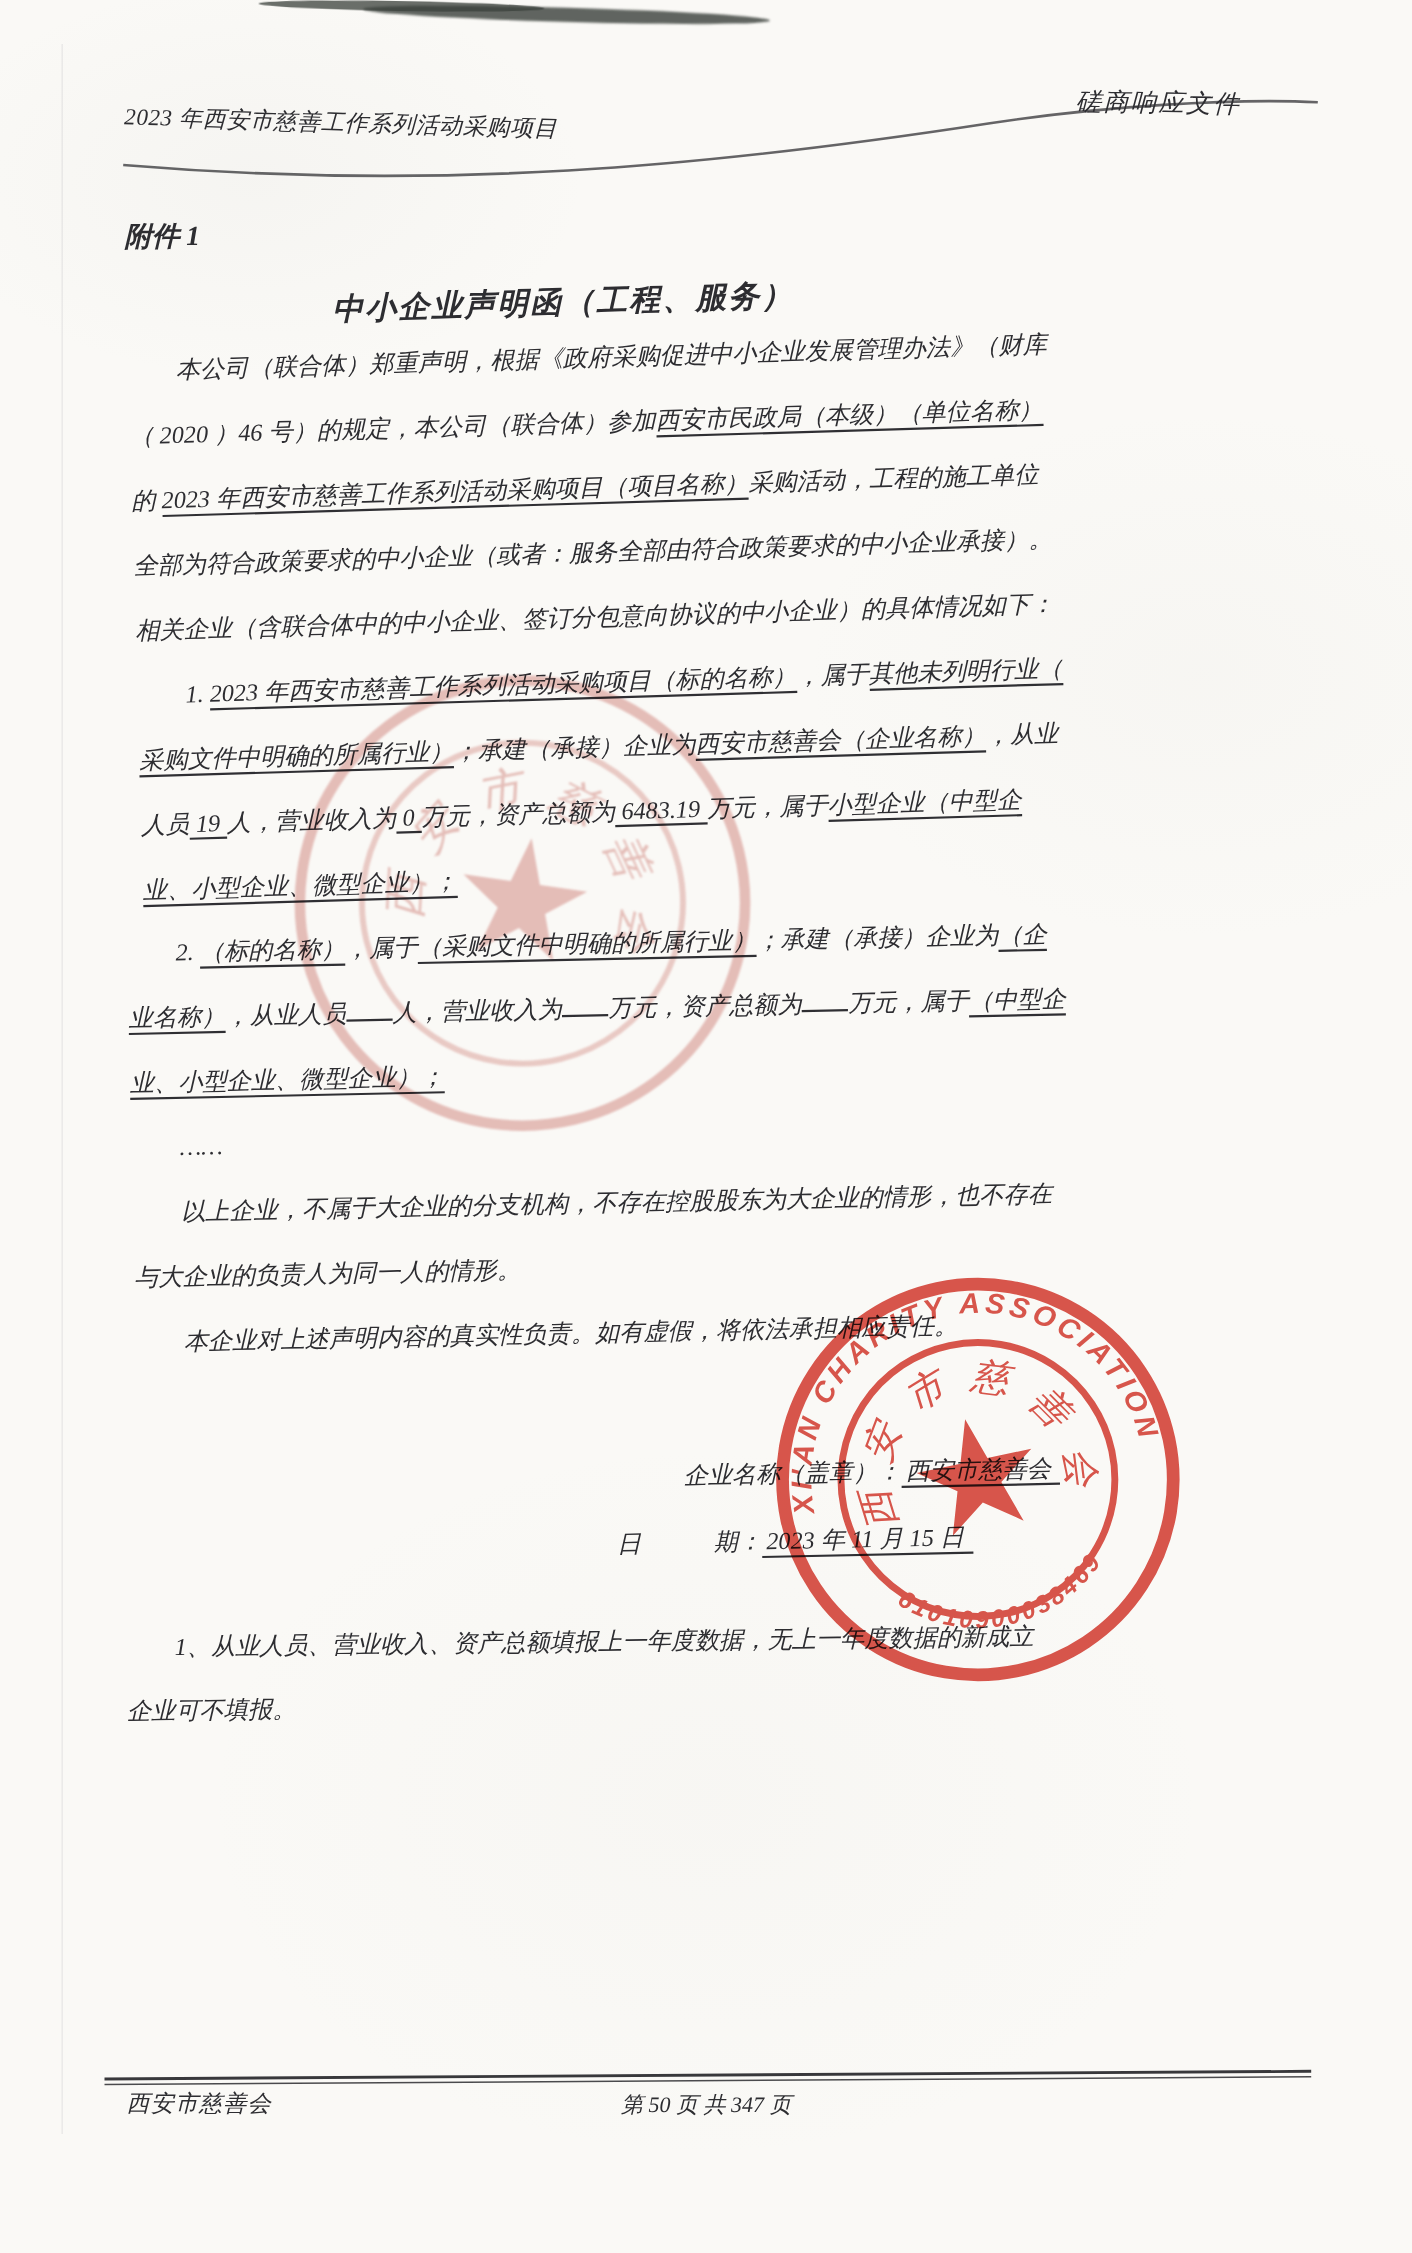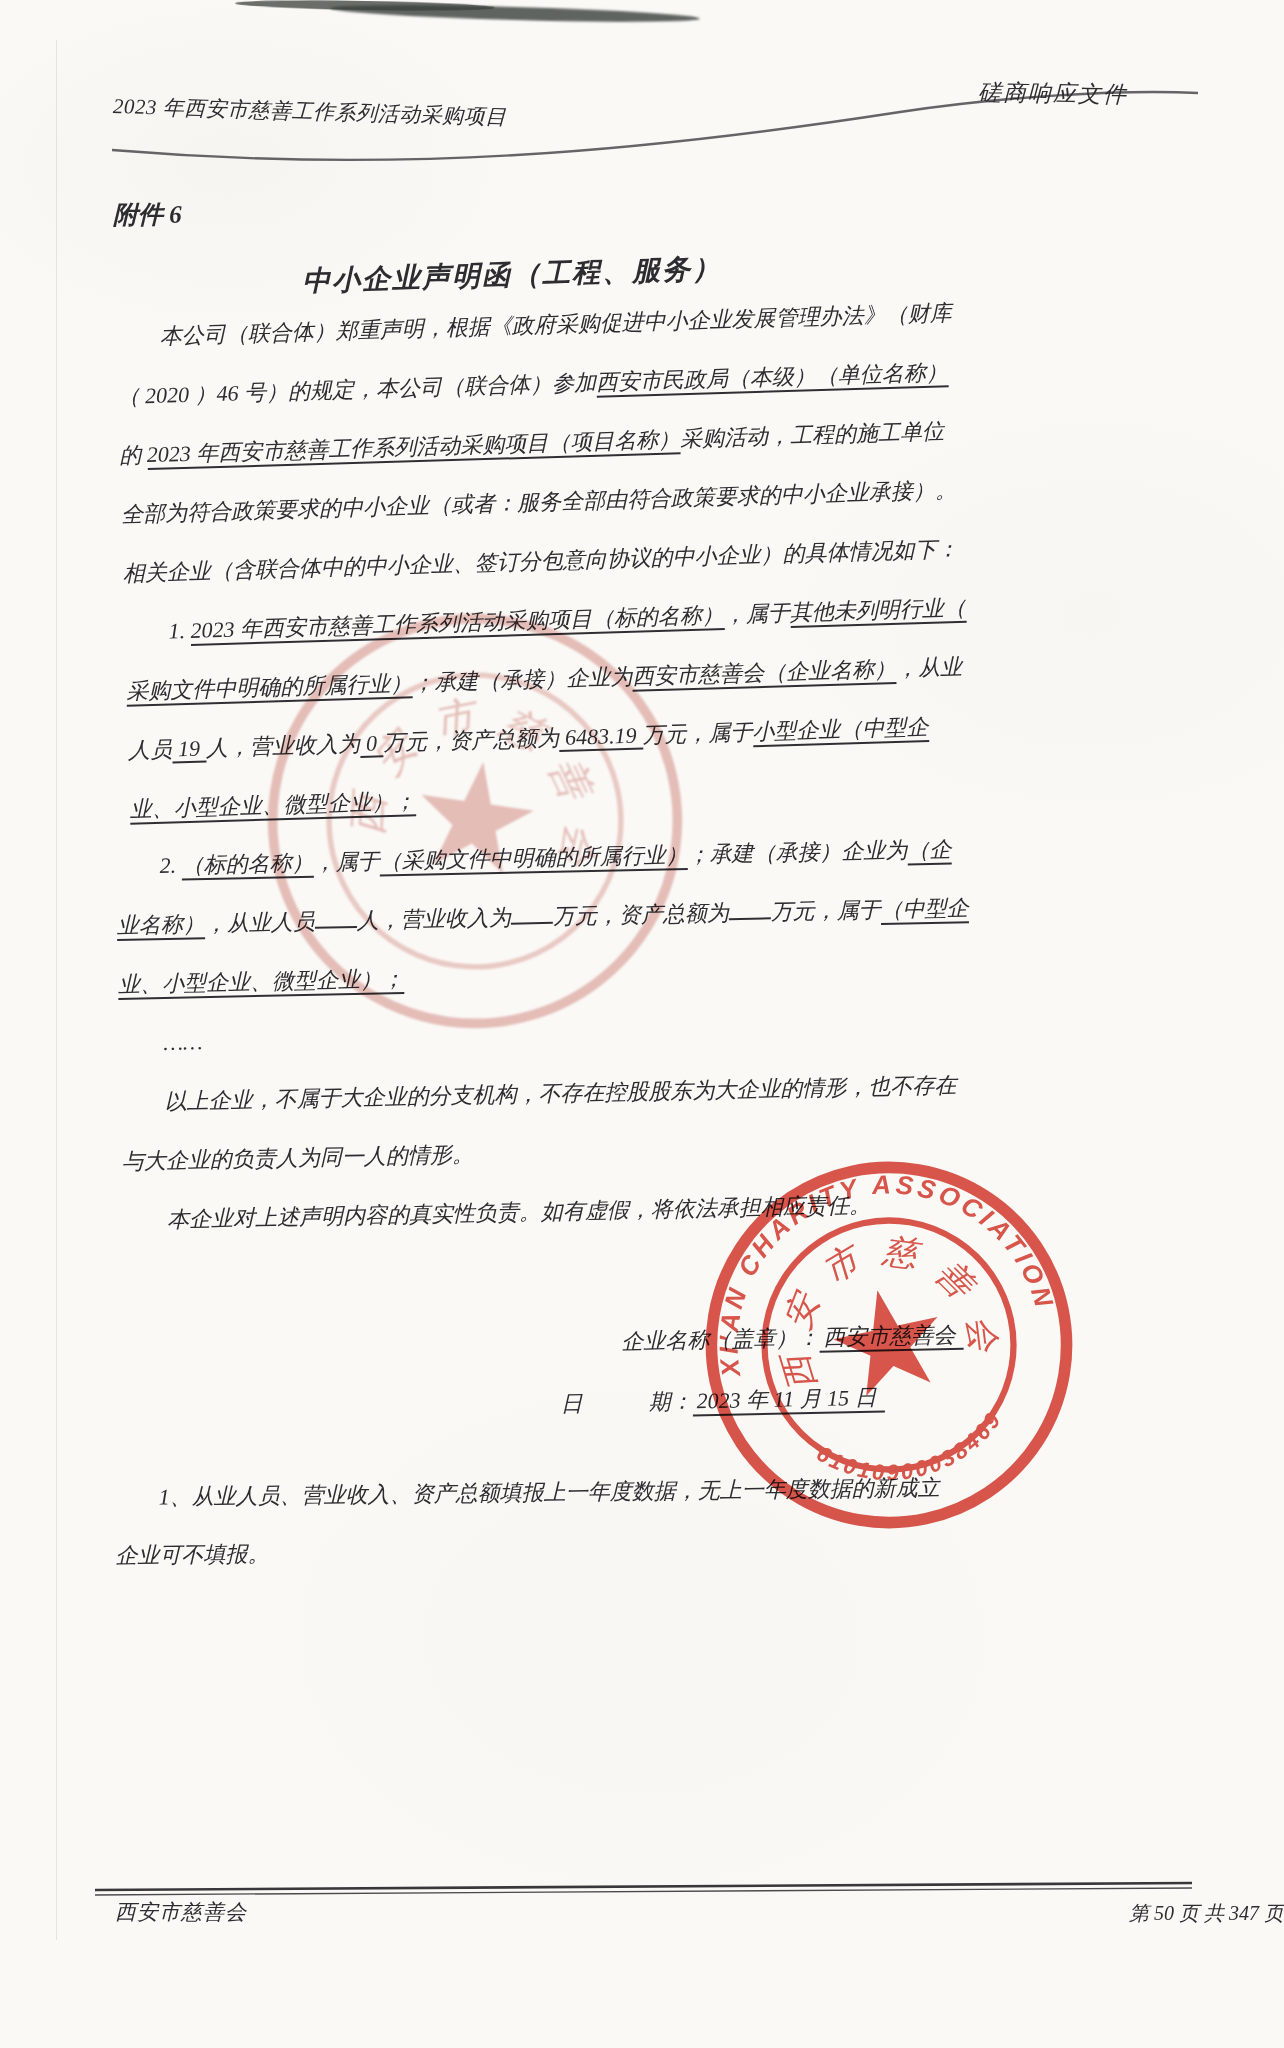--- a/index.html
+++ b/index.html
@@ -42,21 +42,21 @@
 
   .sig{position:absolute;left:560px;top:1308px;font-size:22px;transform:rotate(-1.2deg);}
   .sig .line{height:61px;line-height:61px;}
   .sig-company{margin-left:62px;}
   .sig .u{padding:0 8px 1px 4px;}
 
   .note{position:absolute;left:115px;top:1464px;width:820px;font-size:22px;transform:rotate(-.7deg);}
   .note .line{height:58px;line-height:58px;}
 
   .footer-org{position:absolute;left:115px;top:1898px;font-size:21px;letter-spacing:1px;}
-  .footer-page{position:absolute;left:0;top:1900px;width:1284px;text-align:right;font-size:20px;}
+  .footer-page{position:absolute;left:0;top:1900px;width:1284px;text-align:center;font-size:20px;}
 
   .stamp{position:absolute;mix-blend-mode:multiply;pointer-events:none;}
   .stamp-faint{left:262px;top:608px;opacity:.34;filter:blur(1.1px);}
   .stamp-main{left:696px;top:1152px;opacity:.9;filter:blur(.3px);}
   .stamp text{font-family:"Liberation Serif","DejaVu Serif",serif;}
   .stamp .latin{font-family:"Liberation Sans","DejaVu Sans",sans-serif;font-weight:bold;}
 </style>
 </head>
 <body>
 
@@ -66,21 +66,21 @@
   <div class="scan-artifact a1"></div>
   <div class="scan-artifact a2"></div>
 
   <svg class="swoosh" width="1284" height="220">
     <path d="M 112 150 C 400 174, 640 152, 900 112 C 1000 97, 1120 89, 1198 93" stroke="#4a4a4c" stroke-width="2.4" fill="none" opacity="0.85"></path>
   </svg>
 
   <div class="hdr-doctype">磋商响应文件</div>
   <div class="hdr-project">2023 年西安市慈善工作系列活动采购项目</div>
 
-  <div class="attachment">附件 6</div>
+  <div class="attachment">附件 1</div>
   <div class="doc-title">中小企业声明函（工程、服务）</div>
 
   <div class="tblock block-a">
     <div class="line indent"><span>本公司（联合体）郑重声明，根据《政府采购促进中小企业发展管理办法》（财库</span></div>
     <div class="line"><span>（ 2020 ）46 号）的规定，本公司（联合体）参加</span><span class="u">西安市民政局（本级）（单位名称）</span></div>
     <div class="line"><span>的 </span><span class="u">2023 年西安市慈善工作系列活动采购项目（项目名称）</span><span>采购活动，工程的施工单位</span></div>
     <div class="line"><span>全部为符合政策要求的中小企业（或者：服务全部由符合政策要求的中小企业承接）。</span></div>
     <div class="line"><span>相关企业（含联合体中的中小企业、签订分包意向协议的中小企业）的具体情况如下：</span></div>
     <div class="line indent"><span>1. </span><span class="u">2023 年西安市慈善工作系列活动采购项目（标的名称）</span><span>，属于</span><span class="u">其他未列明行业（</span></div>
     <div class="line"><span class="u">采购文件中明确的所属行业）</span><span>；承建（承接）企业为</span><span class="u">西安市慈善会（企业名称）</span><span>，从业</span></div>

